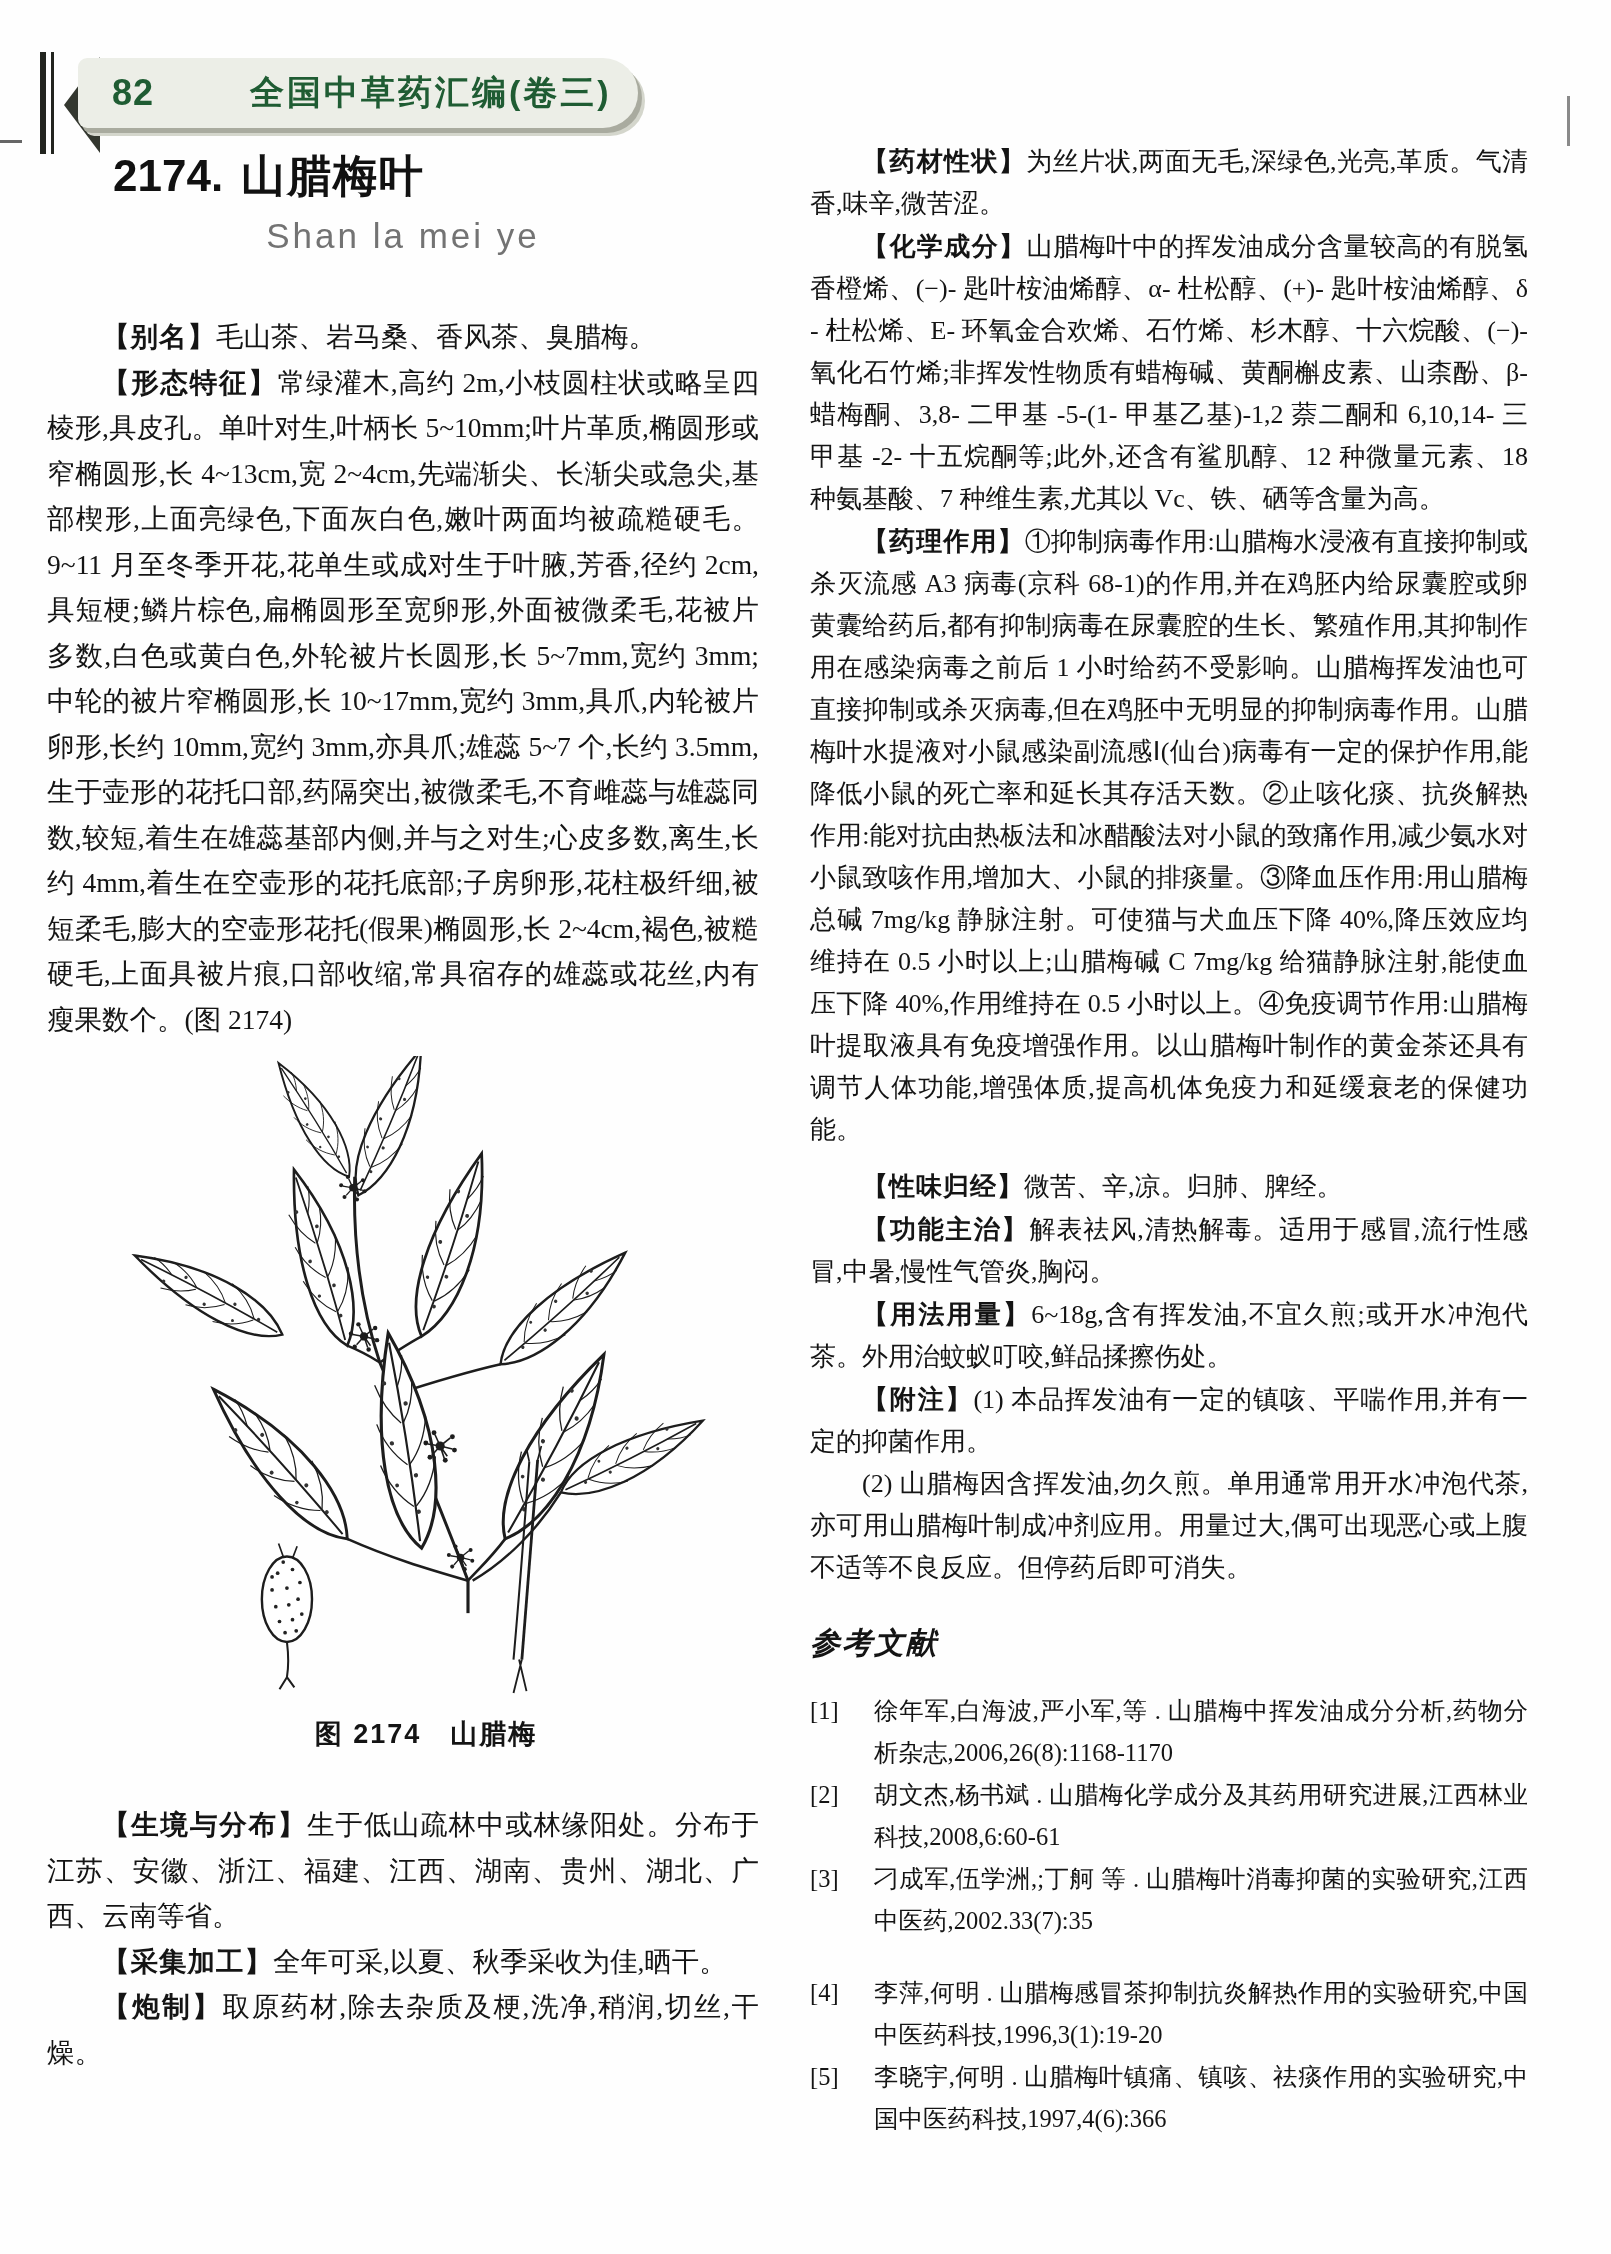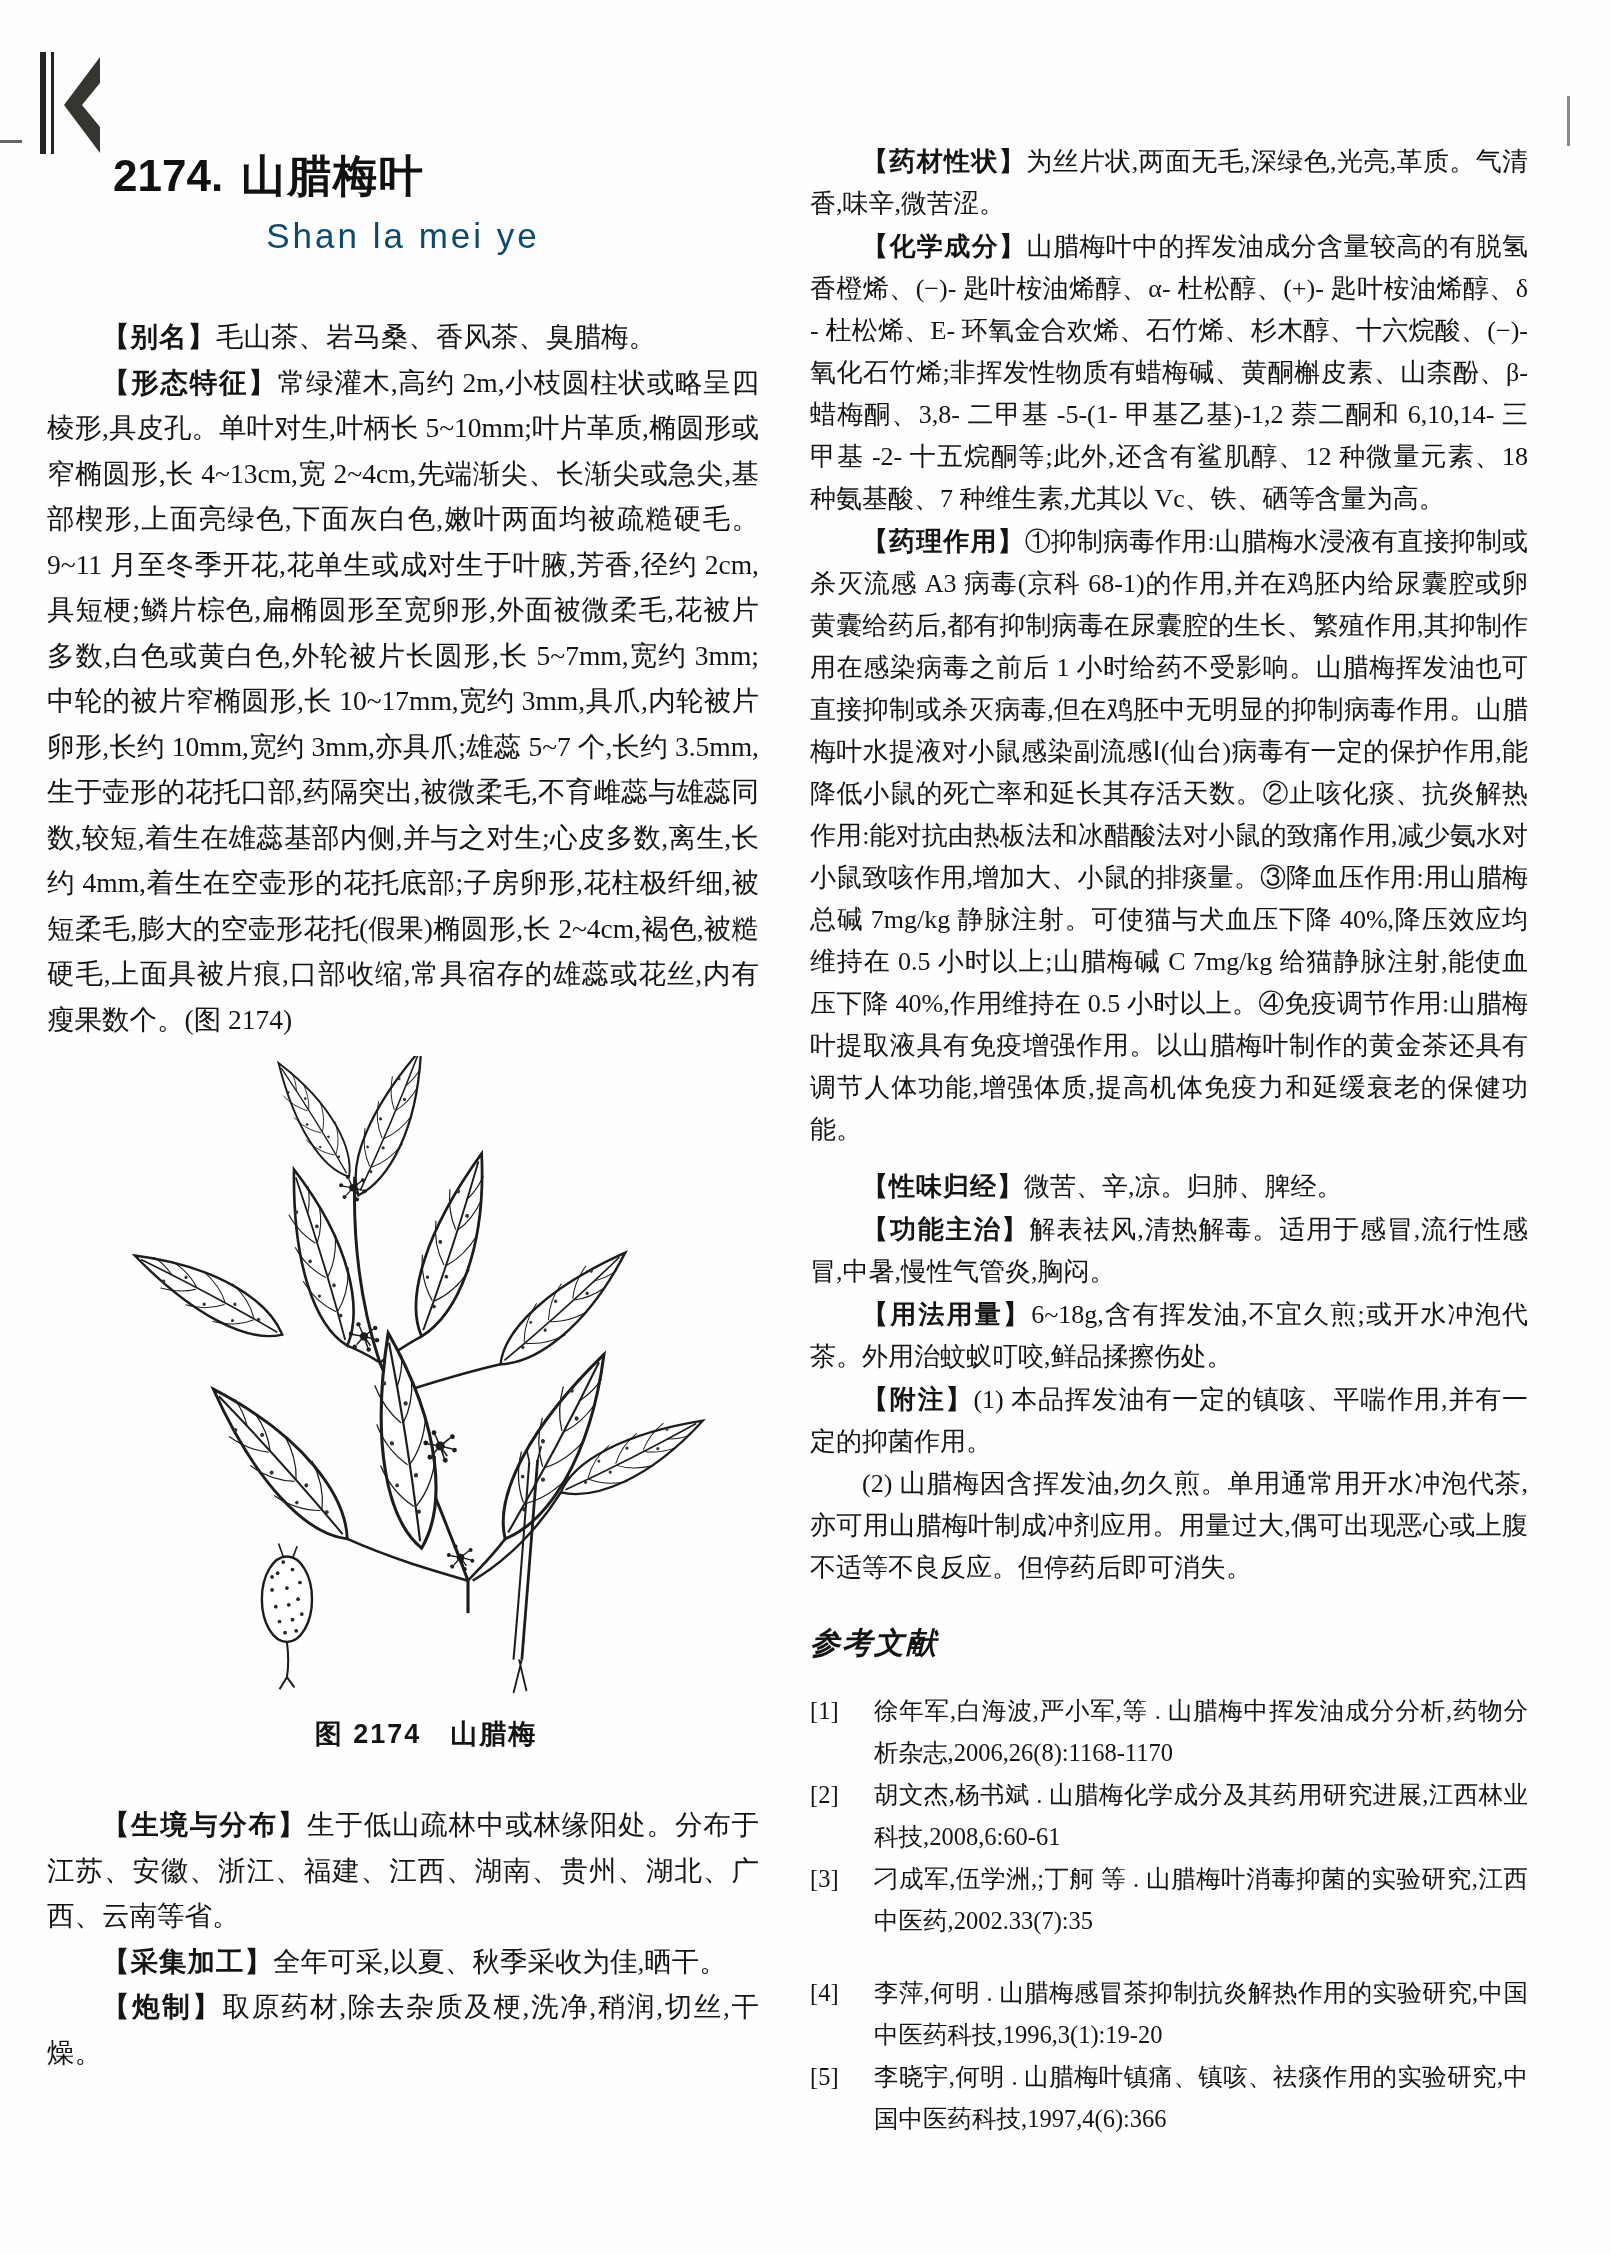--- a/index.html
+++ b/index.html
@@ -35,21 +35,21 @@
   .col-right { position:absolute; left:810px; top:140px; width:718px; }
   .entry-title {
     font-family:"Liberation Sans", sans-serif; font-weight:700;
     font-size:44px; line-height:52px; letter-spacing:2px;
     margin:0 0 12px 66px; color:#111;
   }
   .entry-title .num { margin-right:18px; letter-spacing:0; }
   .pinyin {
     font-family:"Liberation Sans", sans-serif; font-weight:400;
     text-align:center; font-size:35px; line-height:44px;
-    letter-spacing:3px; color:#0c4a6e; margin:0 0 56px 0;
+    letter-spacing:3px; color:#737373; margin:0 0 56px 0;
   }
   .sect {
     font-size:27.5px; line-height:45.5px; text-align:justify;
     text-indent:2em; color:#141414;
   }
   .lbl {
     font-family:"Liberation Sans", sans-serif; font-weight:700;
     letter-spacing:1px;
   }
   .latin { font-style:italic; }
@@ -77,20 +77,24 @@
 </head>
 <body>
 
 <div class="page">
 
   <div class="spine-bar-a"></div>
   <div class="spine-bar-b"></div>
   <svg class="bookmark" width="46" height="100" viewBox="0 0 46 100">
     <path d="M44,2 L8,50 L44,98 L44,72 L26,50 L44,28 Z" fill="#33372f"></path>
   </svg>
+  <div class="banner">
+    <span class="pageno">82</span>
+    <span class="booktitle">全国中草药汇编(卷三)</span>
+  </div>
   <div class="mark-left-dash"></div>
   <div class="mark-right-tick"></div>
 
   <div class="col-left">
 
     <h1 class="entry-title">
       <span class="num">2174.</span><span>山腊梅叶</span>
     </h1>
     <div class="pinyin">Shan la mei ye</div>
 

